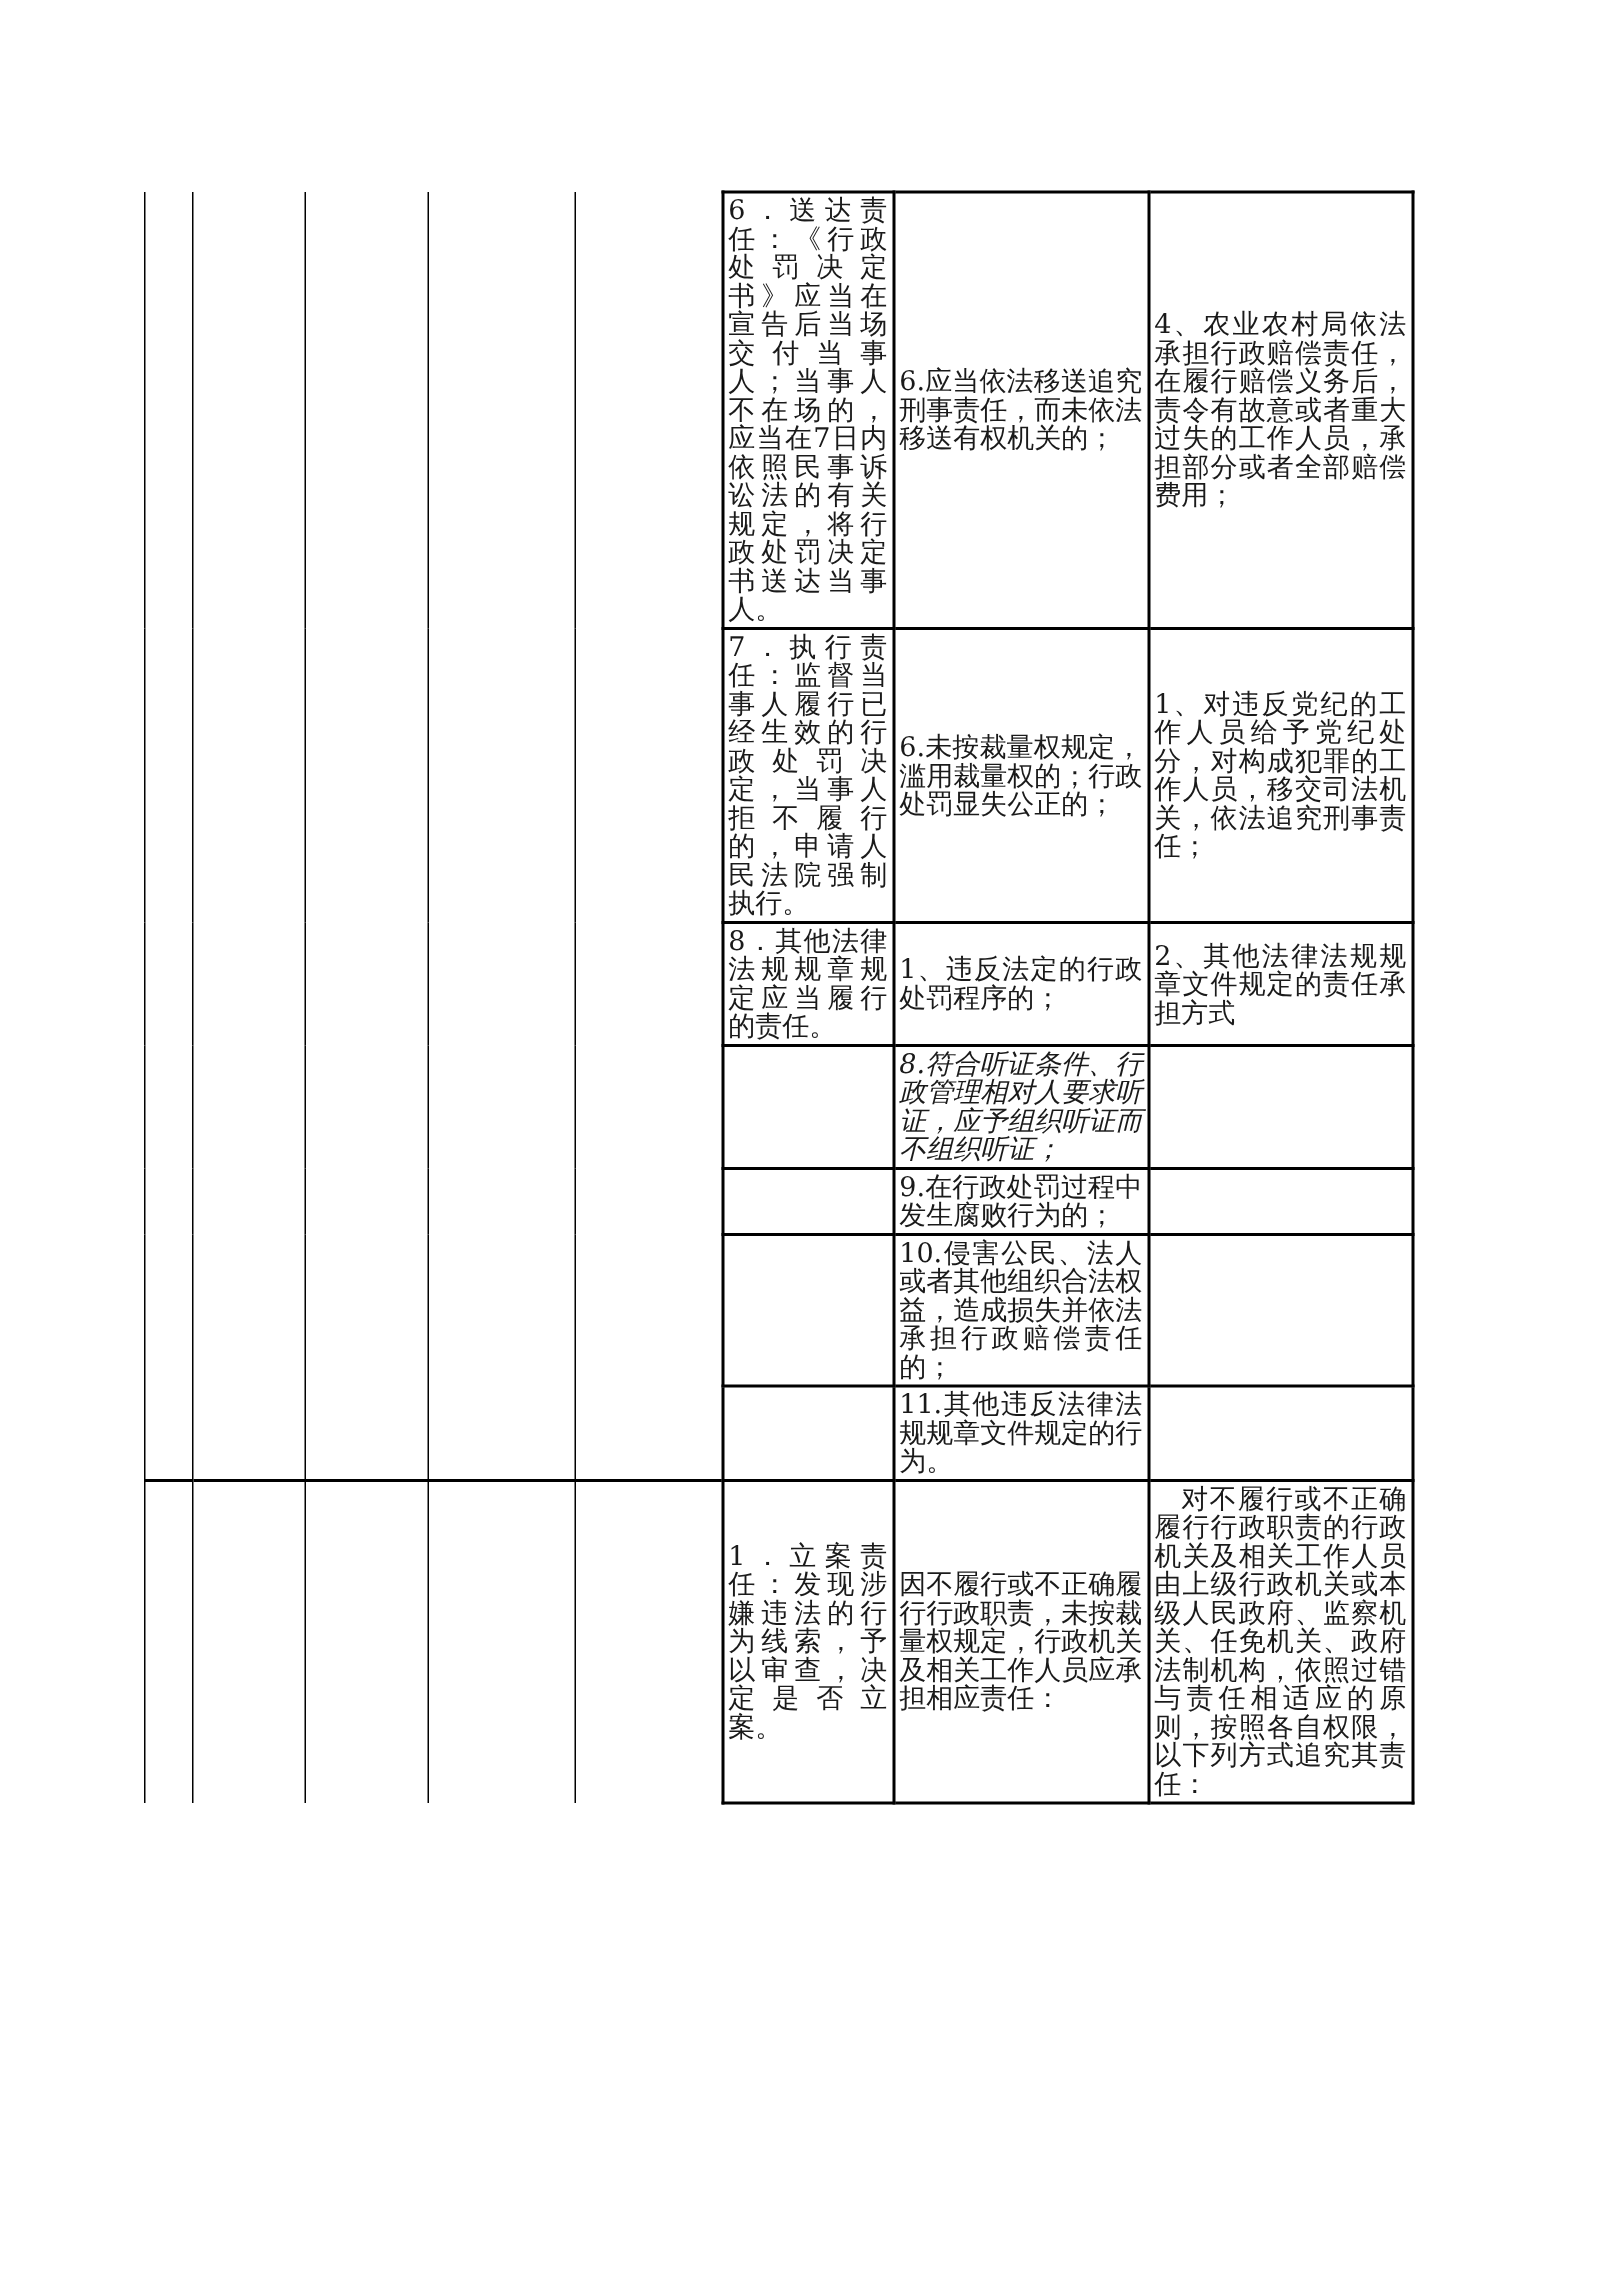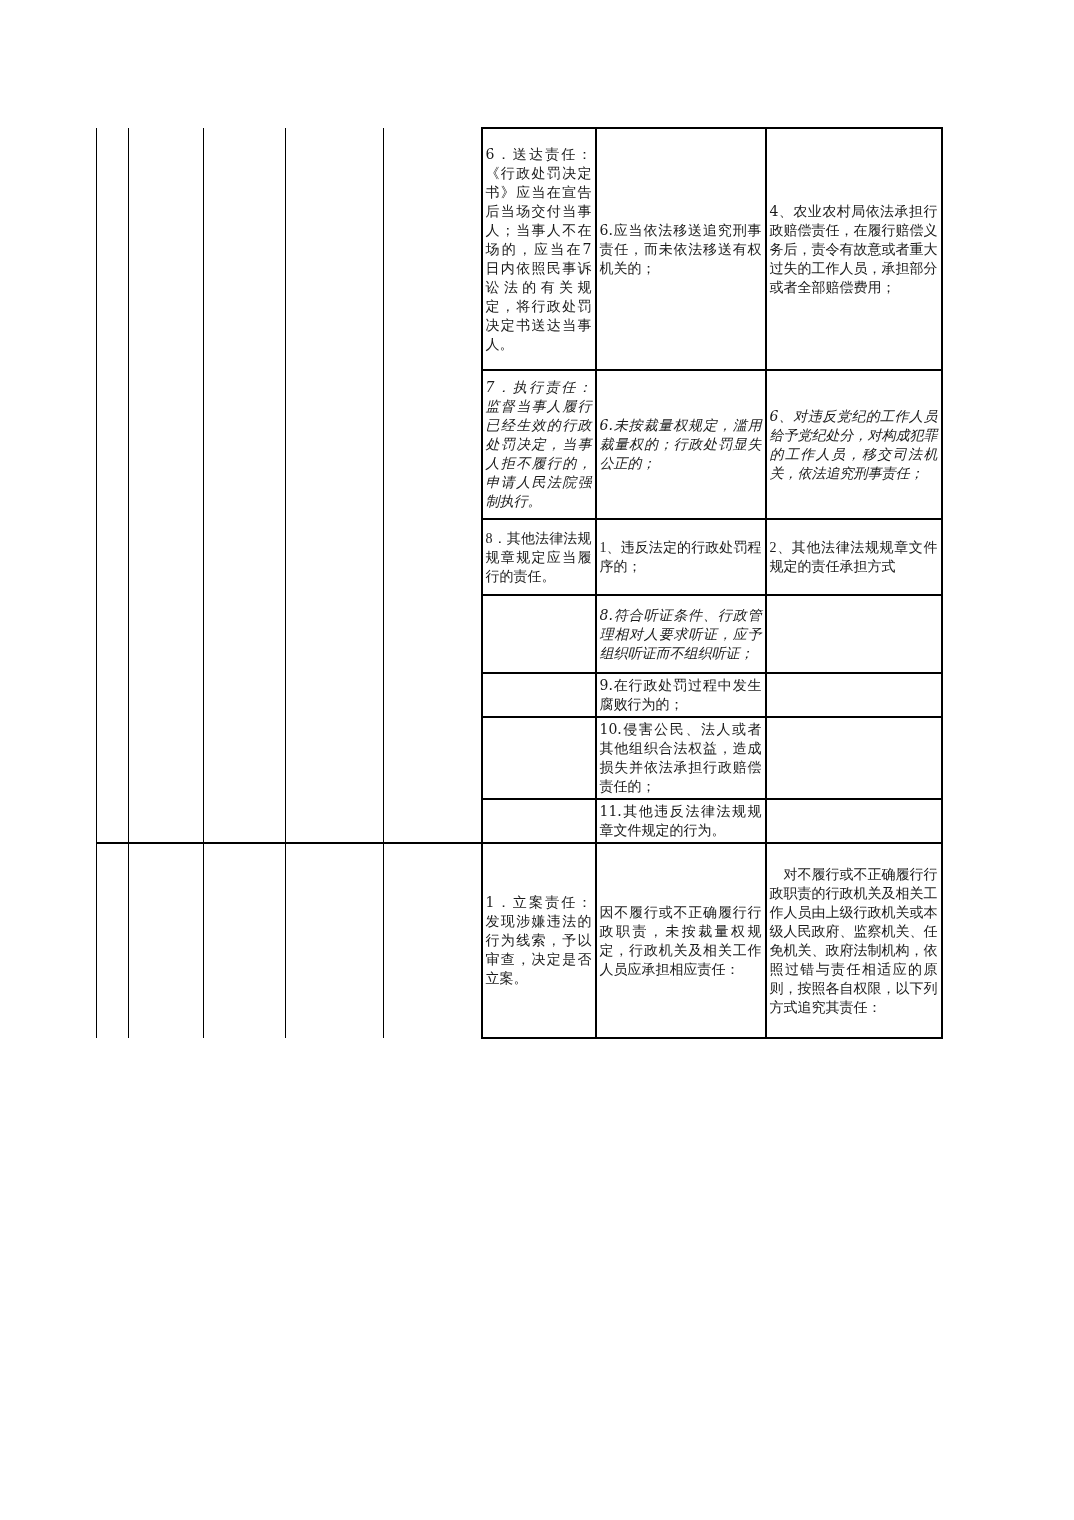--- a/index.html
+++ b/index.html
@@ -20,21 +20,21 @@
     top: 127px;
   }
   table.grid {
     border-collapse: collapse;
     table-layout: fixed;
     border: none;
   }
   td {
     vertical-align: middle;
     padding: 2px 3px;
-    font-size: 14px;
+    font-size: 18px;
     line-height: 19px;
     text-align: justify;
     overflow: hidden;
     word-break: normal;
   }
   
   td.lc {
     border-left: 1px solid #000;
     border-right: 1px solid #000;
     border-top: none;
@@ -45,22 +45,22 @@
   }
   
   td.rc {
     border: 2px solid #000;
   }
   td.indent-first {
     text-indent: 1em;
   }
   
   tr.r1 { height: 242px; }
-  tr.r2 { height: 149px; font-style: italic; }
-  tr.r3 { height: 76px; font-family: Liberation Serif, serif; }
+  tr.r2 { height: 149px; }
+  tr.r3 { height: 76px; }
   tr.r4 { height: 78px; font-style: italic; }
   tr.r5 { height: 42px; }
   tr.r6 { height: 75px; }
   tr.r7 { height: 40px; }
   tr.r8 { height: 195px; }
 </style>
 </head>
 <body>
 
 <div class="sheet">
@@ -84,21 +84,21 @@
       <td class="lc" rowspan="7"></td>
       <td class="lc" rowspan="7"></td>
       <td class="rc">6．送达责任：《行政处罚决定书》应当在宣告后当场交付当事人；当事人不在场的，应当在7日内依照民事诉讼法的有关规定，将行政处罚决定书送达当事人。</td>
       <td class="rc">6.应当依法移送追究刑事责任，而未依法移送有权机关的；</td>
       <td class="rc">4、农业农村局依法承担行政赔偿责任，在履行赔偿义务后，责令有故意或者重大过失的工作人员，承担部分或者全部赔偿费用；</td>
     </tr>
 
     <tr class="r2">
       <td class="rc">7．执行责任：监督当事人履行已经生效的行政处罚决定，当事人拒不履行的，申请人民法院强制执行。</td>
       <td class="rc">6.未按裁量权规定，滥用裁量权的；行政处罚显失公正的；</td>
-      <td class="rc">6、对违反党纪的工作人员给予党纪处分，对构成犯罪的工作人员，移交司法机关，依法追究刑事责任；</td>
+      <td class="rc">1、对违反党纪的工作人员给予党纪处分，对构成犯罪的工作人员，移交司法机关，依法追究刑事责任；</td>
     </tr>
 
     <tr class="r3">
       <td class="rc">8．其他法律法规规章规定应当履行的责任。</td>
       <td class="rc">1、违反法定的行政处罚程序的；</td>
       <td class="rc">2、其他法律法规规章文件规定的责任承担方式</td>
     </tr>
 
     <tr class="r4">
       <td class="rc"></td>

